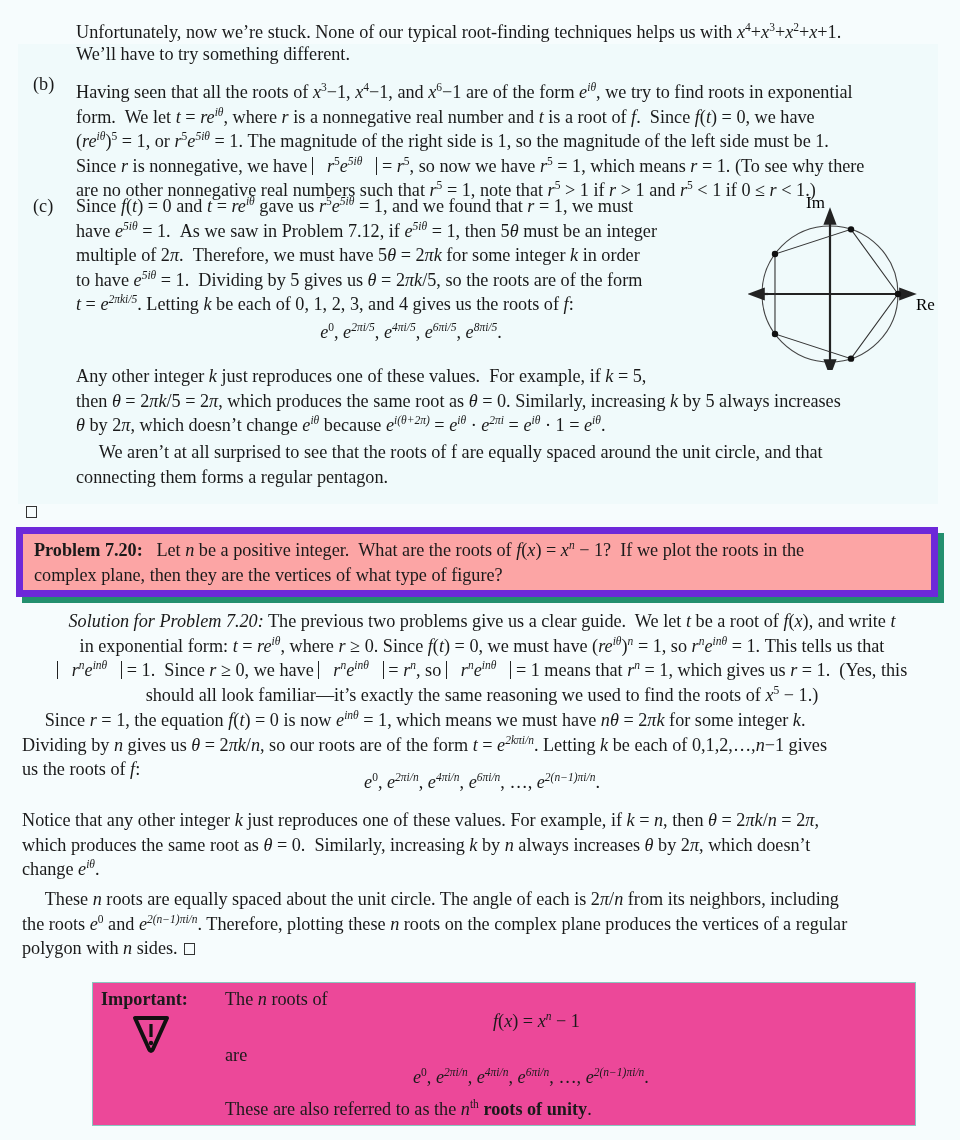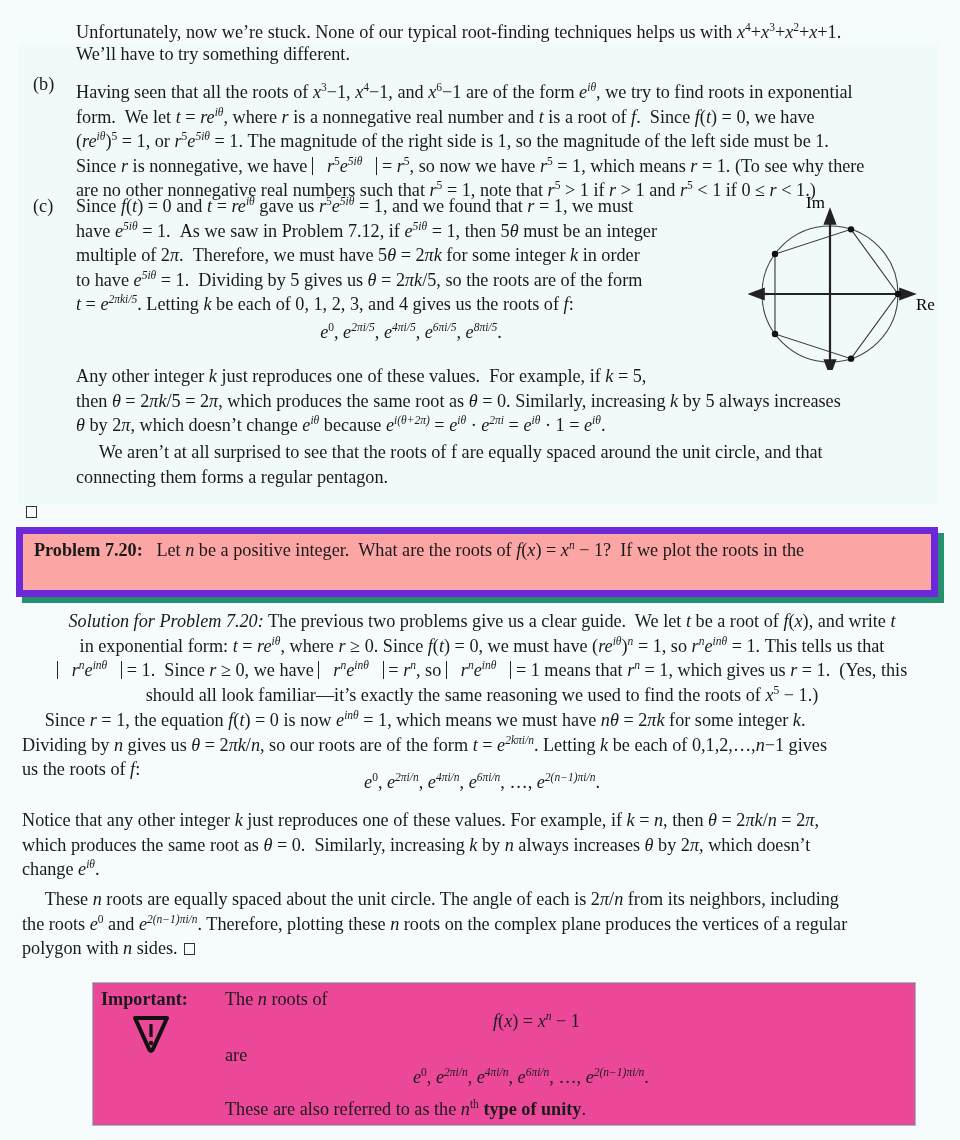--- a/index.html
+++ b/index.html
@@ -98,20 +98,21 @@
     <text x="58" y="16" font-size="17" font-family="Liberation Serif, serif">Im</text>
     <text x="168" y="118" font-size="17" font-family="Liberation Serif, serif">Re</text>
   </svg>
 </div>
 
 <div style="position:absolute; left:24px; top:503px;"><span class="qed"></span></div>
 
 <div class="problem-box">
   <div class="txt" style="left:11px; top:4px; width:900px;">
     <span class="bold">Problem 7.20:</span>&nbsp;&nbsp; Let <i>n</i> be a positive integer.&nbsp; What are the roots of <i>f</i>(<i>x</i>) = <i>x</i><sup class="sup-i">n</sup> − 1?&nbsp; If we plot the roots in the<br>
+    <span>complex plane, then they are the vertices of what type of figure?</span>
   </div>
 </div>
 
 <div class="txt" style="left:22px; top:609px; width:920px;text-align:center;">
 <i>Solution for Problem 7.20:</i> The previous two problems give us a clear guide.&nbsp; We let <i>t</i> be a root of <i>f</i>(<i>x</i>), and write <i>t</i><br>
 in exponential form: <i>t</i> = <i>re</i><sup class="sup-i">iθ</sup>, where <i>r</i> ≥ 0. Since <i>f</i>(<i>t</i>) = 0, we must have (<i>re</i><sup class="sup-i">iθ</sup>)<sup class="sup-i">n</sup> = 1, so <i>r</i><sup class="sup-i">n</sup><i>e</i><sup class="sup-i">inθ</sup> = 1. This tells us that<br>
 <span class="abs"><i>r</i><sup class="sup-i">n</sup><i>e</i><sup class="sup-i">inθ</sup></span> = 1.&nbsp; Since <i>r</i> ≥ 0, we have <span class="abs"><i>r</i><sup class="sup-i">n</sup><i>e</i><sup class="sup-i">inθ</sup></span> = <i>r</i><sup class="sup-i">n</sup>, so <span class="abs"><i>r</i><sup class="sup-i">n</sup><i>e</i><sup class="sup-i">inθ</sup></span> = 1 means that <i>r</i><sup class="sup-i">n</sup> = 1, which gives us <i>r</i> = 1.&nbsp; (Yes, this<br>
 should all look familiar—it’s exactly the same reasoning we used to find the roots of <i>x</i><sup>5</sup> − 1.)
 </div>
 
@@ -146,15 +147,15 @@
       <circle cx="20" cy="30" r="2.2" fill="#111"></circle>
     </svg>
   </div>
   <div class="txt" style="left:132px; top:4px;">The <i>n</i> roots of</div>
   <div class="txt" style="left:400px; top:26px;"><i>f</i>(<i>x</i>) = <i>x</i><sup class="sup-i">n</sup> − 1</div>
   <div class="txt" style="left:132px; top:60px;">are</div>
   <div class="txt" style="left:320px; top:82px;">
     <i>e</i><sup>0</sup>, <i>e</i><sup class="sup-i">2πi/n</sup>, <i>e</i><sup class="sup-i">4πi/n</sup>, <i>e</i><sup class="sup-i">6πi/n</sup>, …, <i>e</i><sup class="sup-i">2(n−1)πi/n</sup>.
   </div>
   <div class="txt" style="left:132px; top:114px;">
-    These are also referred to as the <i>n</i><sup>th</sup> <span class="bold">type of unity</span><span>.</span>
+    These are also referred to as the <i>n</i><sup>th</sup> <span class="bold">roots of unity</span><span>.</span>
   </div>
 </div>
 
 </body></html>

